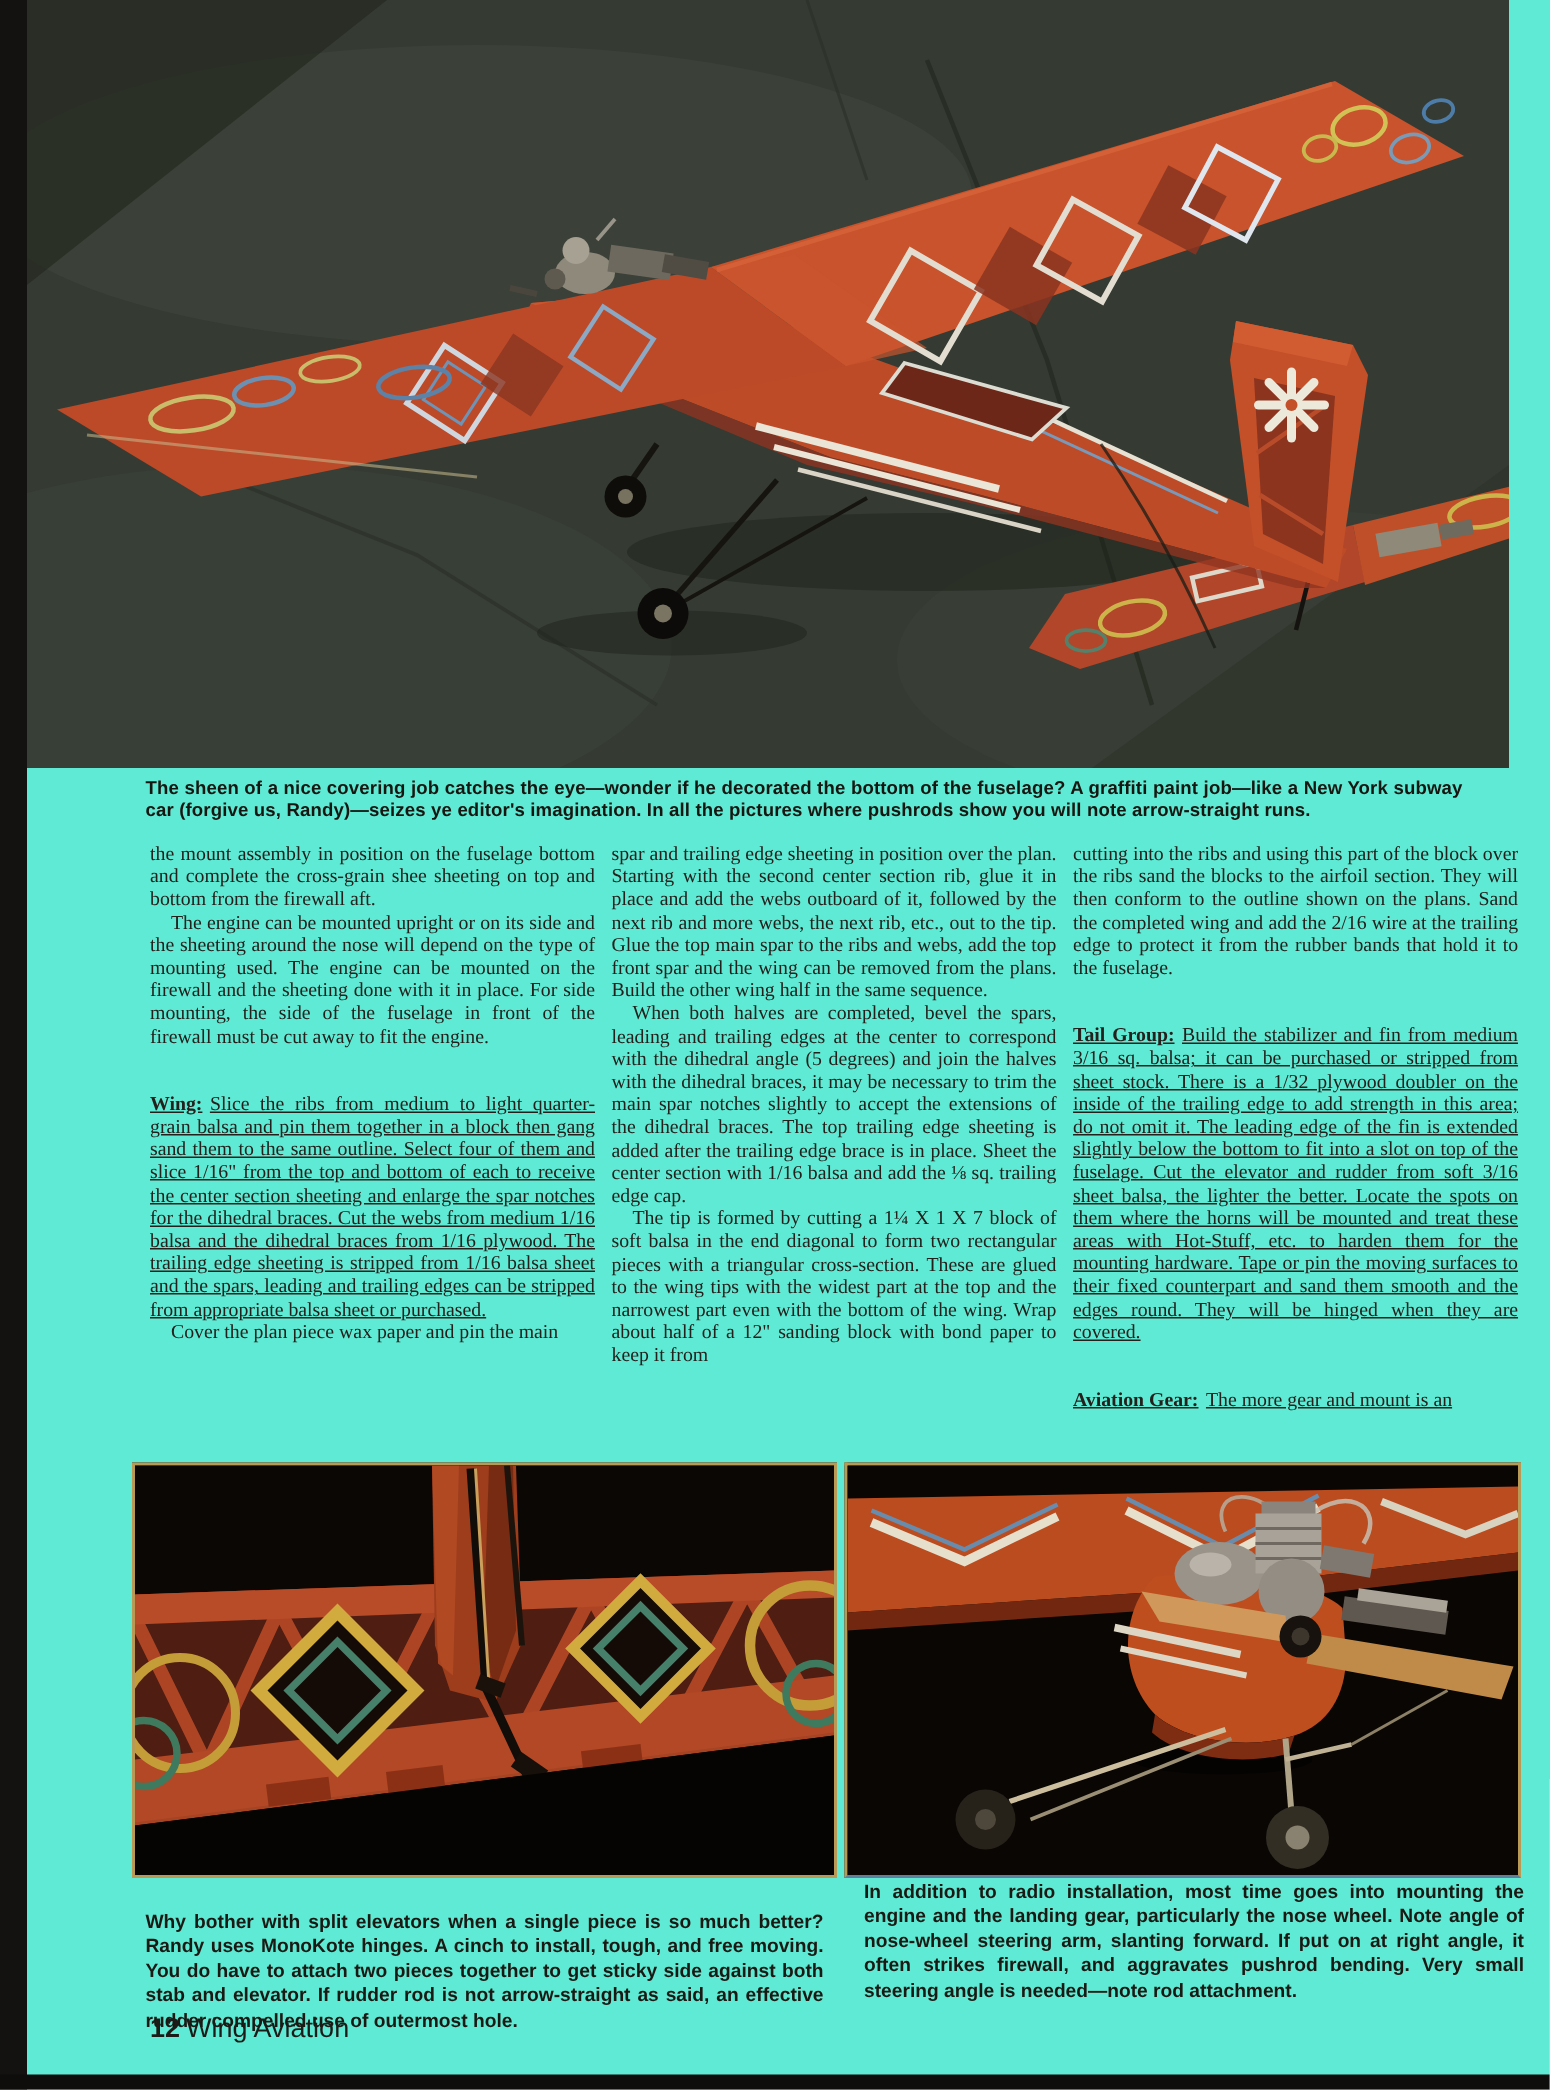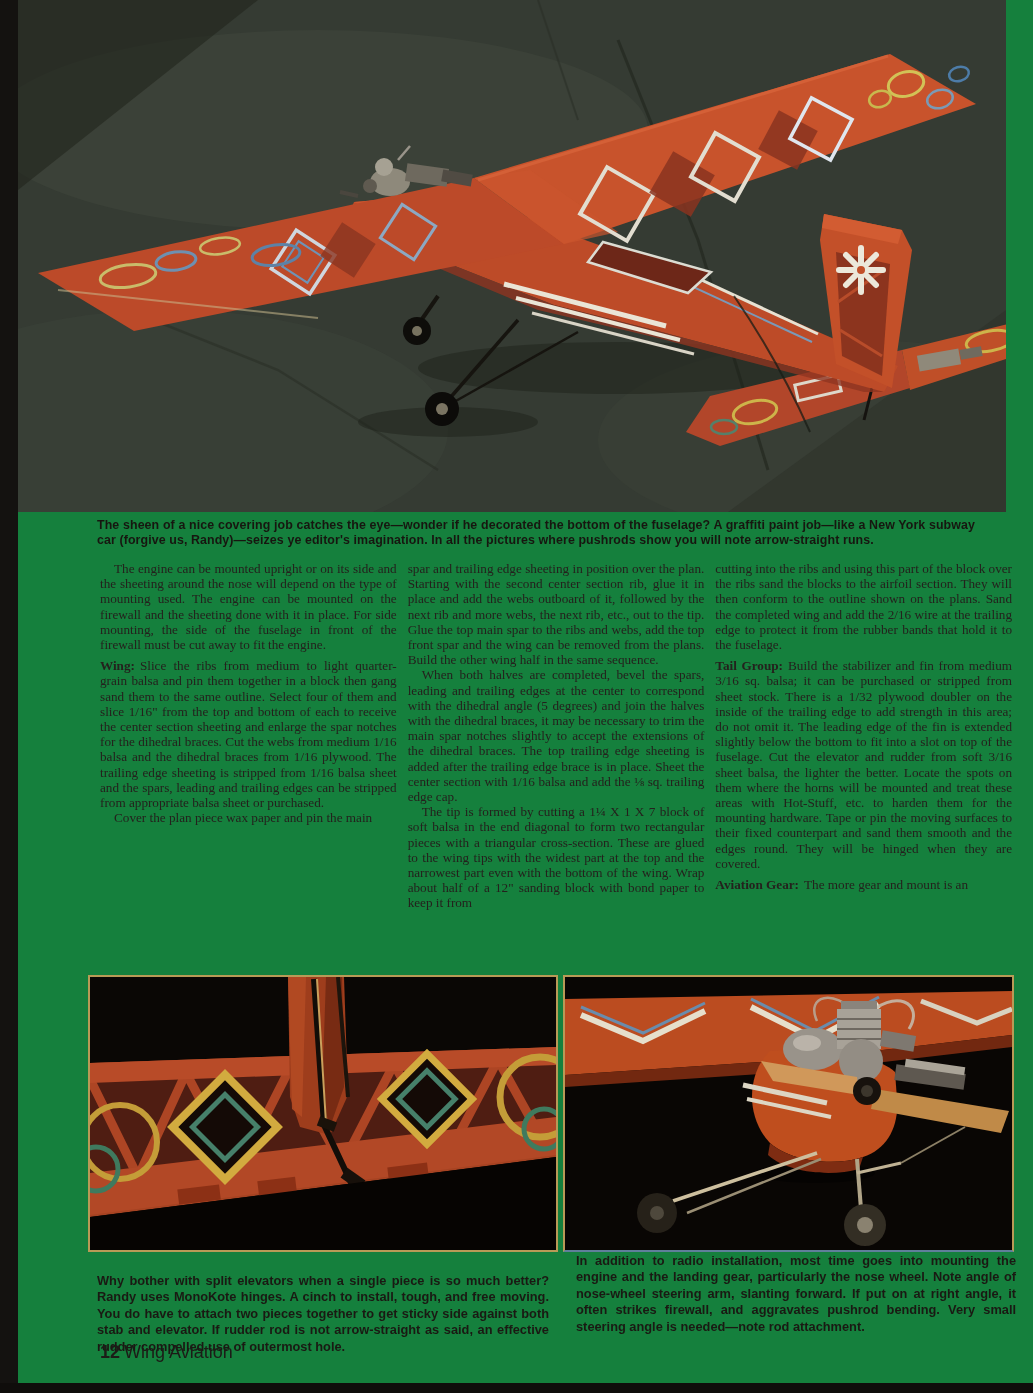--- a/index.html
+++ b/index.html
@@ -1,27 +1,27 @@
 <!DOCTYPE html>
 <html><head>
 <meta charset="utf-8">
 <style>
   html,body{margin:0;padding:0;}
   body{width:1033px;height:1393px;overflow:hidden;}
-  .page{position:relative;width:1033px;height:1393px;background:#15803d;font-family:"Liberation Serif",serif;}
+  .page{position:relative;width:1033px;height:1393px;background:#5eead4;font-family:"Liberation Serif",serif;}
   .scan-edge-left{position:absolute;left:0;top:0;width:18px;height:1393px;background:#141210;}
   .scan-edge-bottom{position:absolute;left:0;top:1383px;width:1033px;height:10px;background:#0f0d0b;}
   .top-photo{position:absolute;left:18px;top:0;width:988px;height:512px;background:#353b33;}
   .top-photo svg{display:block;width:100%;height:100%;}
   .top-caption{position:absolute;left:97px;top:518px;width:878px;font-family:"Liberation Sans",sans-serif;font-weight:bold;font-size:12.4px;line-height:15px;color:#171610;text-align:justify;letter-spacing:0.1px;}
   .columns{position:absolute;left:100px;top:561px;width:912px;display:flex;gap:11px;}
   .col{width:297px;font-size:13.2px;line-height:15.2px;color:#24211d;text-align:justify;}
   .col p{margin:0;}
   .col p.ind{text-indent:14px;font-family:Liberation Serif, serif;}
-  .col p.sect{margin-top:6px;}
+  .col p.sect{margin-top:30px;text-decoration:underline;}
   .col .lead{font-weight:bold;margin-right:5px;}
   .photo{position:absolute;background:#0a0705;}
   .photo svg{display:block;width:100%;height:100%;}
   .photo-left{left:88px;top:975px;width:466px;height:273px;border:2px solid #b89a56;}
   .photo-right{left:563px;top:975px;width:447px;height:273px;border:2px solid #b89a56;border-bottom-color:#5f7f9a;}
   .caption-left{position:absolute;left:97px;top:1258px;width:452px;margin-top:15px;}
   .caption-right{position:absolute;left:576px;top:1253px;width:440px;}
   .photo-caption{font-family:"Liberation Sans",sans-serif;font-weight:bold;font-size:12.8px;line-height:16.4px;color:#1a1913;text-align:justify;}
   .footer{position:absolute;left:100px;top:1342px;font-family:"Liberation Sans",sans-serif;font-size:18px;color:#1c1b17;}
   .footer .pnum{font-weight:bold;margin-right:4px;}
@@ -136,20 +136,21 @@
         <circle cx="424" cy="409" r="17" fill="#0c0b09"></circle>
           <circle cx="424" cy="409" r="6" fill="#7a7462"></circle>
       </g>
     </svg>
   </div>
 
   <div class="top-caption">The sheen of a nice covering job catches the eye—wonder if he decorated the bottom of the fuselage? A graffiti paint job—like a New York subway car (forgive us, Randy)—seizes ye editor's imagination. In all the pictures where pushrods show you will note arrow-straight runs.</div>
 
   <div class="columns">
     <div class="col">
+      <p class="cont"><span>the mount assembly in position on the fuselage bottom and complete the cross-grain shee sheeting on top and bottom from the firewall aft.</span></p>
       <p class="ind"><span>The engine can be mounted upright or on its side and the sheeting around the nose will depend on the type of mounting used. The engine can be mounted on the firewall and the sheeting done with it in place. For side mounting, the side of the fuselage in front of the firewall must be cut away to fit the engine.</span></p>
       <p class="sect"><b class="lead">Wing:</b><span>Slice the ribs from medium to light quarter-grain balsa and pin them together in a block then gang sand them to the same outline. Select four of them and slice 1/16" from the top and bottom of each to receive the center section sheeting and enlarge the spar notches for the dihedral braces. Cut the webs from medium 1/16 balsa and the dihedral braces from 1/16 plywood. The trailing edge sheeting is stripped from 1/16 balsa sheet and the spars, leading and trailing edges can be stripped from appropriate balsa sheet or purchased.</span></p>
       <p class="ind"><span>Cover the plan piece wax paper and pin the main</span></p>
     </div>
     <div class="col">
       <p class="cont"><span>spar and trailing edge sheeting in position over the plan. Starting with the second center section rib, glue it in place and add the webs outboard of it, followed by the next rib and more webs, the next rib, etc., out to the tip. Glue the top main spar to the ribs and webs, add the top front spar and the wing can be removed from the plans. Build the other wing half in the same sequence.</span></p>
       <p class="ind"><span>When both halves are completed, bevel the spars, leading and trailing edges at the center to correspond with the dihedral angle (5 degrees) and join the halves with the dihedral braces, it may be necessary to trim the main spar notches slightly to accept the extensions of the dihedral braces. The top trailing edge sheeting is added after the trailing edge brace is in place. Sheet the center section with 1/16 balsa and add the ⅛ sq. trailing edge cap.</span></p>
       <p class="ind"><span>The tip is formed by cutting a 1¼ X 1 X 7 block of soft balsa in the end diagonal to form two rectangular pieces with a triangular cross-section. These are glued to the wing tips with the widest part at the top and the narrowest part even with the bottom of the wing. Wrap about half of a 12" sanding block with bond paper to keep it from</span></p>
     </div>
     <div class="col">

